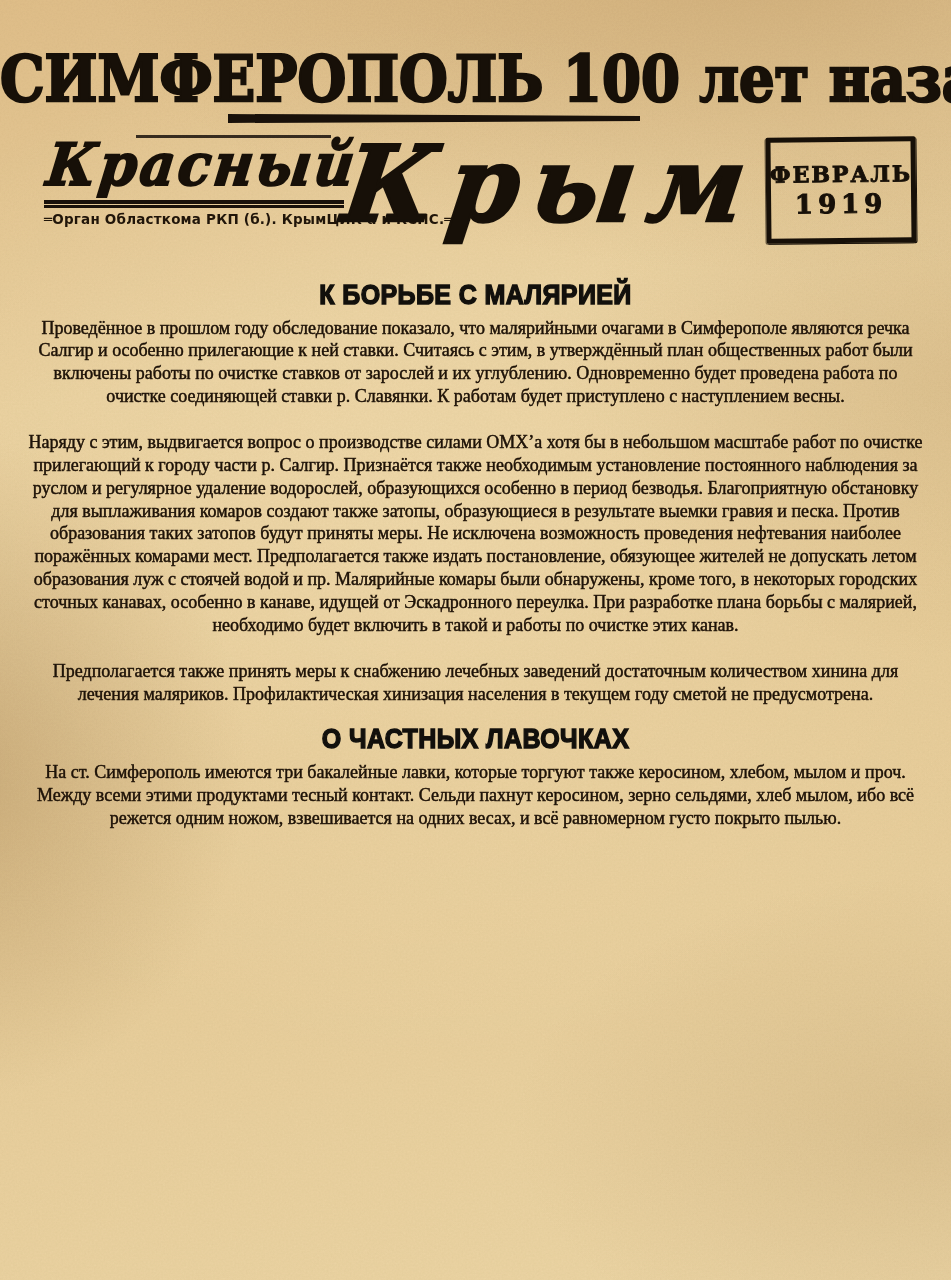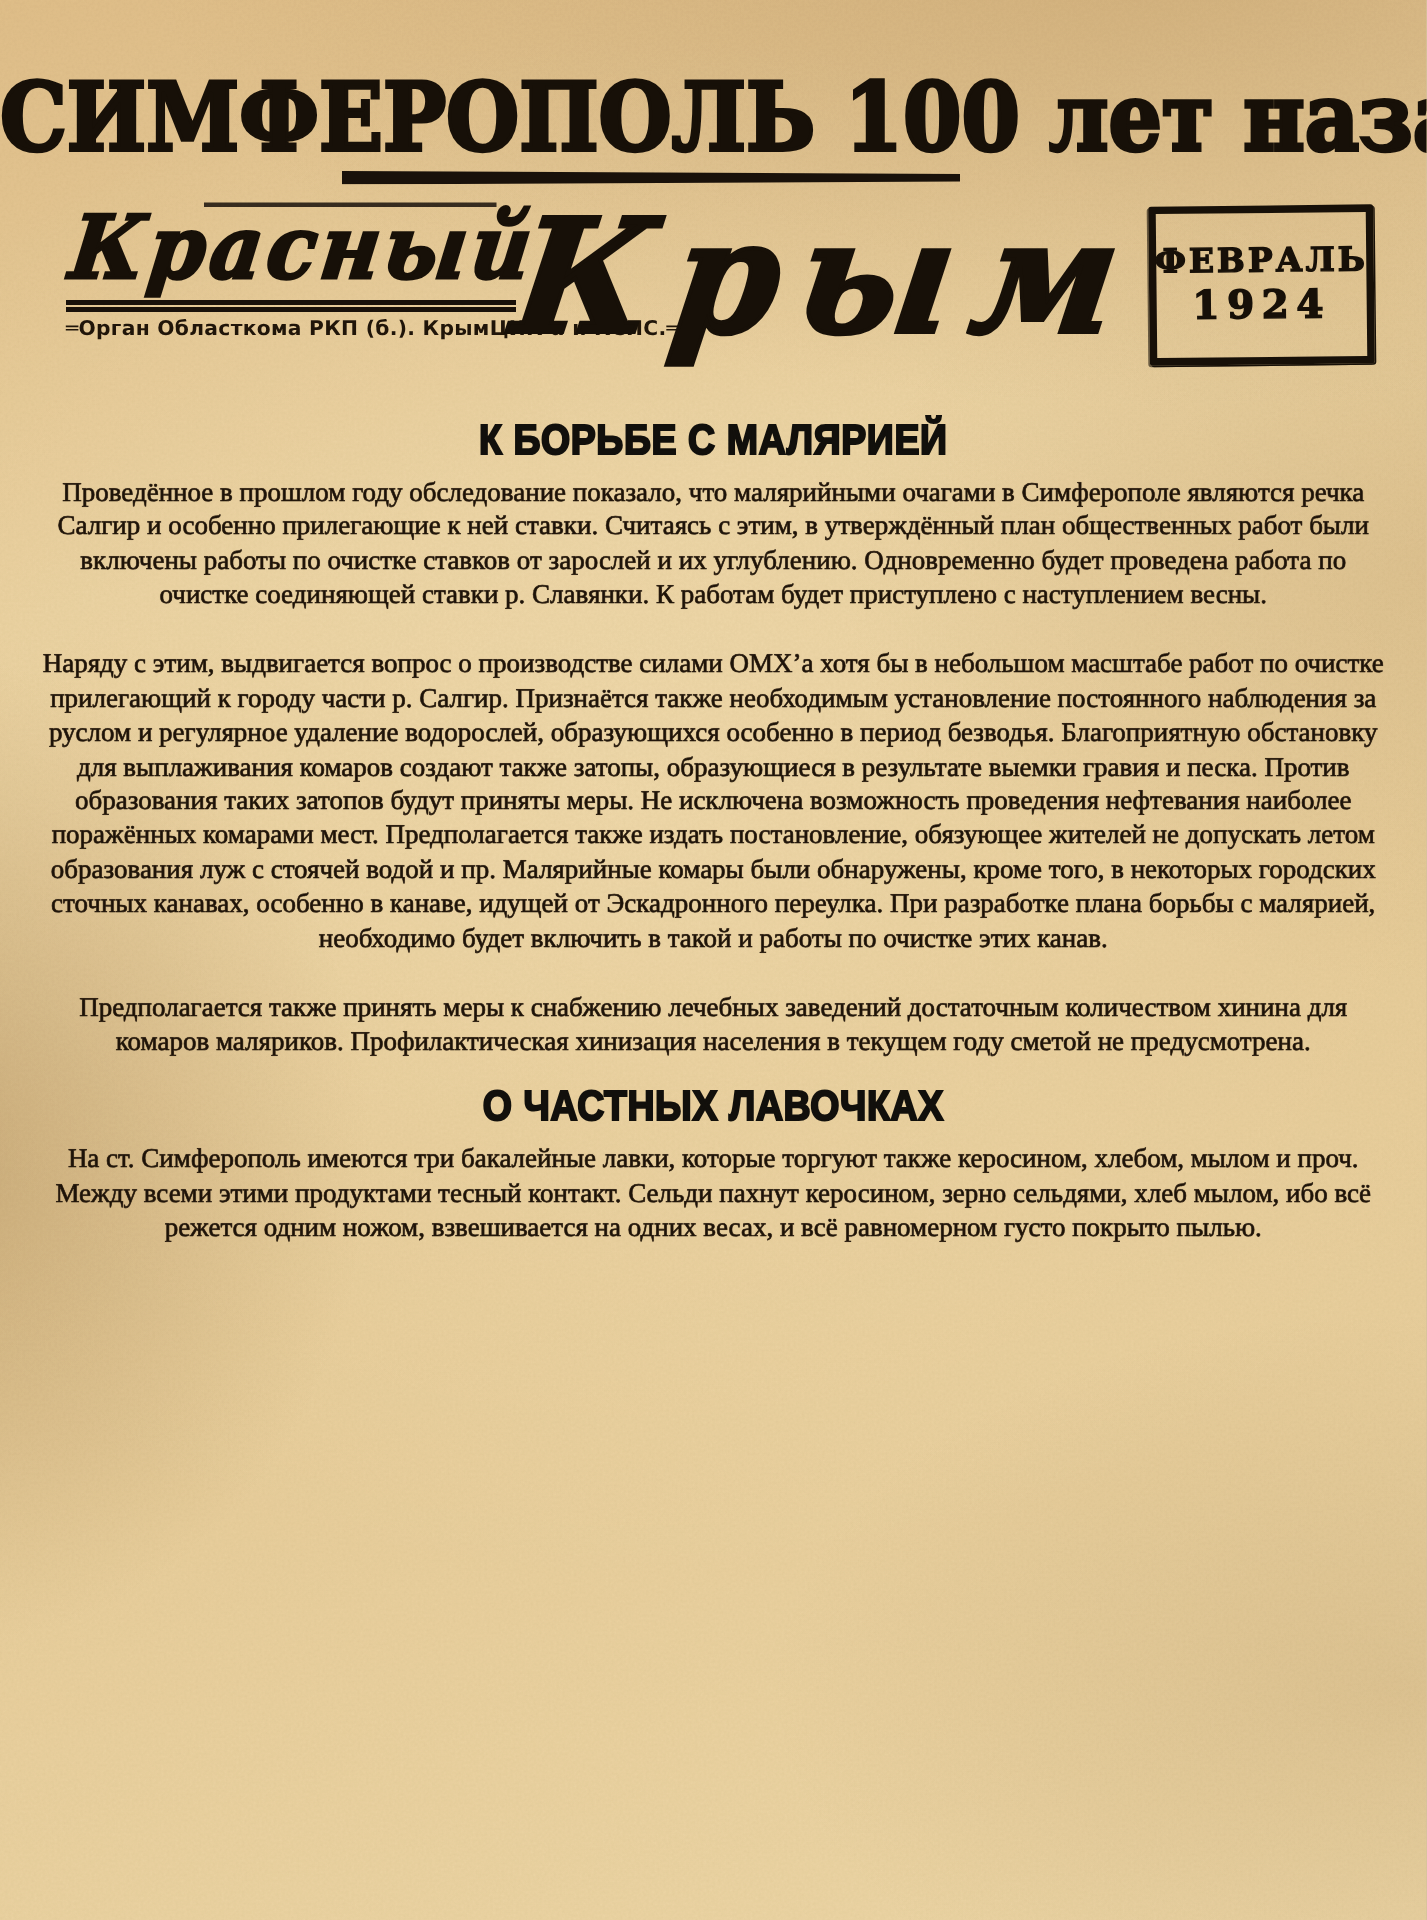--- a/index.html
+++ b/index.html
@@ -152,31 +152,31 @@
   <div class="masthead">
     <div class="mast-left">
       <div class="mast-top-rule inkline"></div>
       <div class="mast-word1">Красный</div>
       <div class="mast-divider"></div>
       <div class="mast-subtitle">═Орган Областкома РКП (б.). КрымЦИК’а и КСПС.═</div>
     </div>
     <div class="mast-word2">Крым</div>
     <div class="date-box">
       <div class="date-month">ФЕВРАЛЬ</div>
-      <div class="date-year">1924</div>
+      <div class="date-year">1919</div>
     </div>
   </div>
 
   <div class="articles">
 
     <div class="article">
       <h2 class="article-heading">К БОРЬБЕ С МАЛЯРИЕЙ</h2>
       <p>Проведённое в прошлом году обследование показало, что малярийными очагами в Симферополе являются речка Салгир и особенно прилегающие к ней ставки. Считаясь с этим, в утверждённый план общественных работ были включены работы по очистке ставков от зарослей и их углублению. Одновременно будет проведена работа по очистке соединяющей ставки р. Славянки. К работам будет приступлено с наступлением весны.</p>
       <p>Наряду с этим, выдвигается вопрос о производстве силами ОМХ’а хотя бы в небольшом масштабе работ по очистке прилегающий к городу части р. Салгир. Признаётся также необходимым установление постоянного наблюдения за руслом и регулярное удаление водорослей, образующихся особенно в период безводья. Благоприятную обстановку для выплаживания комаров создают также затопы, образующиеся в результате выемки гравия и песка. Против образования таких затопов будут приняты меры. Не исключена возможность проведения нефтевания наиболее поражённых комарами мест. Предполагается также издать постановление, обязующее жителей не допускать летом образования луж с стоячей водой и пр. Малярийные комары были обнаружены, кроме того, в некоторых городских сточных канавах, особенно в канаве, идущей от Эскадронного переулка. При разработке плана борьбы с малярией, необходимо будет включить в такой и работы по очистке этих канав.</p>
-      <p>Предполагается также принять меры к снабжению лечебных заведений достаточным количеством хинина для комаров маляриков. Профилактическая хинизация населения в текущем году сметой не предусмотрена.</p>
+      <p>Предполагается также принять меры к снабжению лечебных заведений достаточным количеством хинина для лечения маляриков. Профилактическая хинизация населения в текущем году сметой не предусмотрена.</p>
     </div>
 
     <div class="article">
       <h2 class="article-heading">О ЧАСТНЫХ ЛАВОЧКАХ</h2>
       <p>На ст. Симферополь имеются три бакалейные лавки, которые торгуют также керосином, хлебом, мылом и проч. Между всеми этими продуктами тесный контакт. Сельди пахнут керосином, зерно сельдями, хлеб мылом, ибо всё режется одним ножом, взвешивается на одних весах, и всё равномерном густо покрыто пылью.</p>
     </div>
 
   </div>
 
   <svg class="grain" xmlns="http://www.w3.org/2000/svg">

